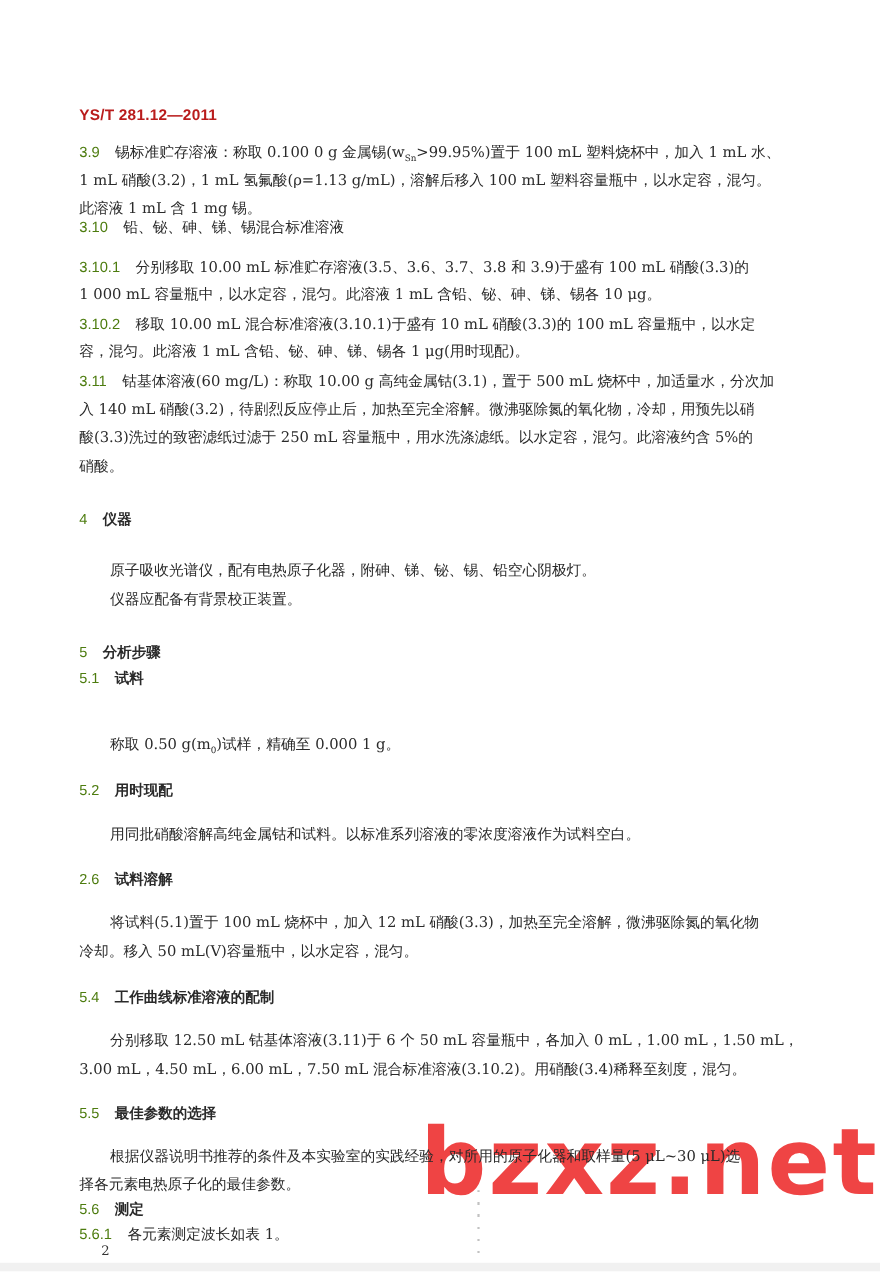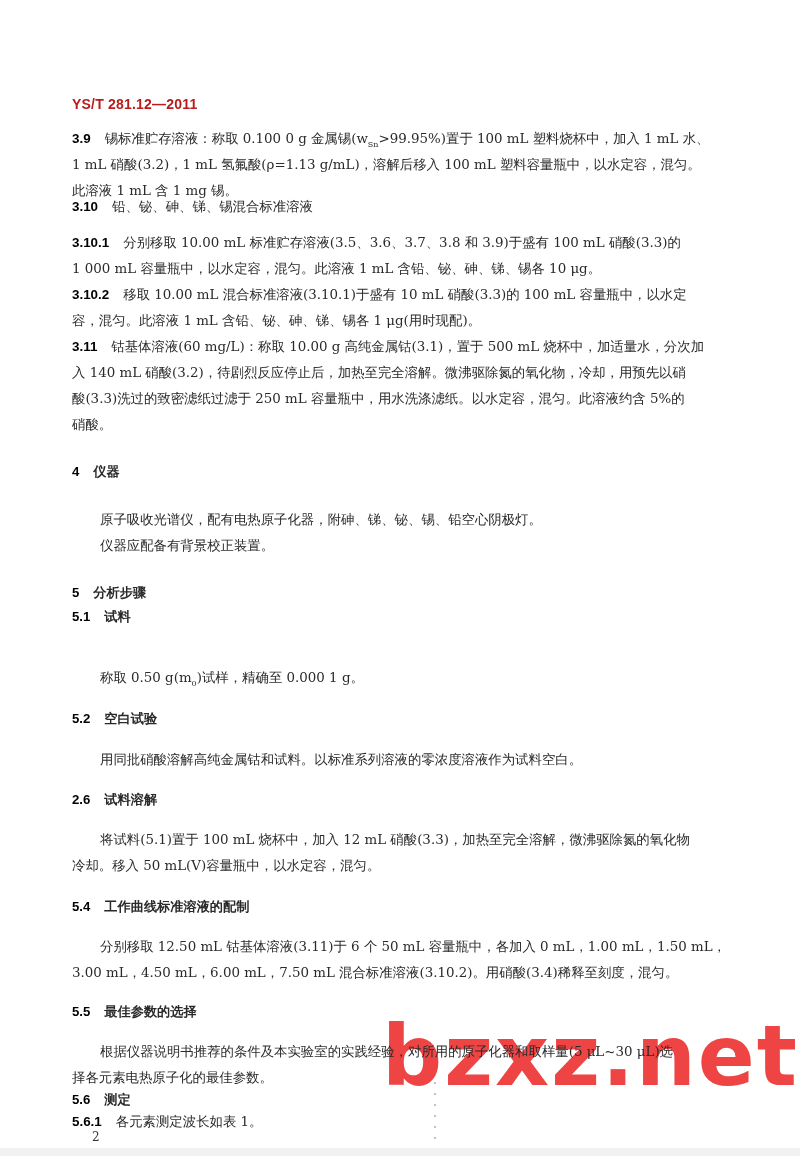--- a/index.html
+++ b/index.html
@@ -16,21 +16,21 @@
       font-family: "Liberation Sans", "DejaVu Sans", sans-serif;
       font-size: 14px; font-weight: bold; color: #b91c1c;
       letter-spacing: 0.2px;
     }
     .line {
       position: absolute; left: 72px; width: 660px;
       font-size: 13.4px; line-height: 20px; white-space: nowrap;
       color: #2a2a2a;
     }
     .indent { left: 100px; }
-    .num { font-family: "Liberation Sans", "DejaVu Sans", sans-serif; font-weight: bold; color: #000000; }
+    .num { font-family: "Liberation Sans", "DejaVu Sans", sans-serif; font-weight: normal; color: #4d7c0f; }
     .heading { font-weight: bold; font-family: "DejaVu Sans", "Liberation Sans", sans-serif; font-size: 13.2px; }
     .gap { display: inline-block; width: 14px; }
     .watermark {
       position: absolute; left: 382px; top: 1014px;
       font-family: "DejaVu Sans", "Liberation Sans", sans-serif;
       font-weight: bold; font-size: 84px; letter-spacing: 2px;
       color: #ef4444; z-index: 0; line-height: 1;
     }
     .content { position: relative; z-index: 1; }
     .page-number {
@@ -94,21 +94,21 @@
     </div>
 
     <div class="line heading" style="top:607px">
       <span class="num">5.1</span><span class="gap"></span><span>试料</span>
     </div>
     <div class="line indent" style="top:668px">
       <span>称取 0.50 g(m</span><sub>0</sub><span>)试样，精确至 0.000 1 g。</span>
     </div>
 
     <div class="line heading" style="top:709px">
-      <span class="num">5.2</span><span class="gap"></span><span>空白试验</span>
+      <span class="num">5.2</span><span class="gap"></span><span>用时现配</span>
     </div>
     <div class="line indent" style="top:750px">用同批硝酸溶解高纯金属钴和试料。以标准系列溶液的零浓度溶液作为试料空白。</div>
 
     <div class="line heading" style="top:790px">
       <span class="num">2.6</span><span class="gap"></span><span>试料溶解</span>
     </div>
     <div class="line indent" style="top:830px">将试料(5.1)置于 100 mL 烧杯中，加入 12 mL 硝酸(3.3)，加热至完全溶解，微沸驱除氮的氧化物</div>
     <div class="line" style="top:856px">冷却。移入 50 mL(V)容量瓶中，以水定容，混匀。</div>
 
     <div class="line heading" style="top:897px">

